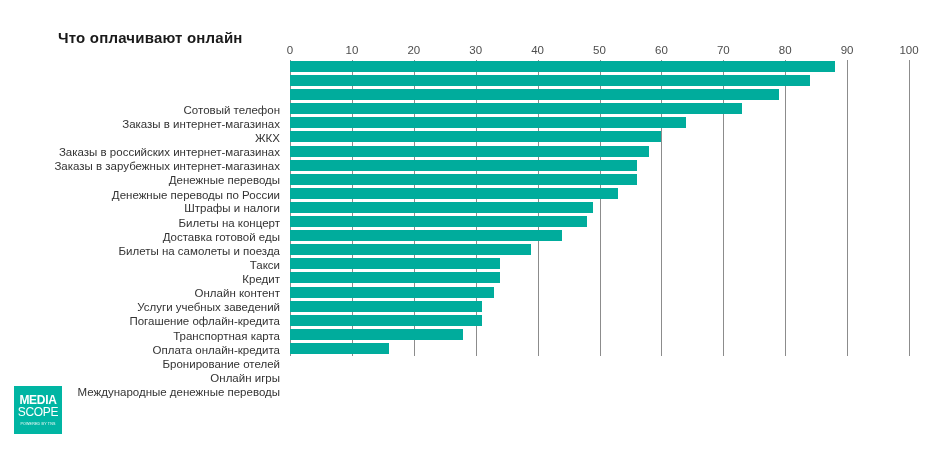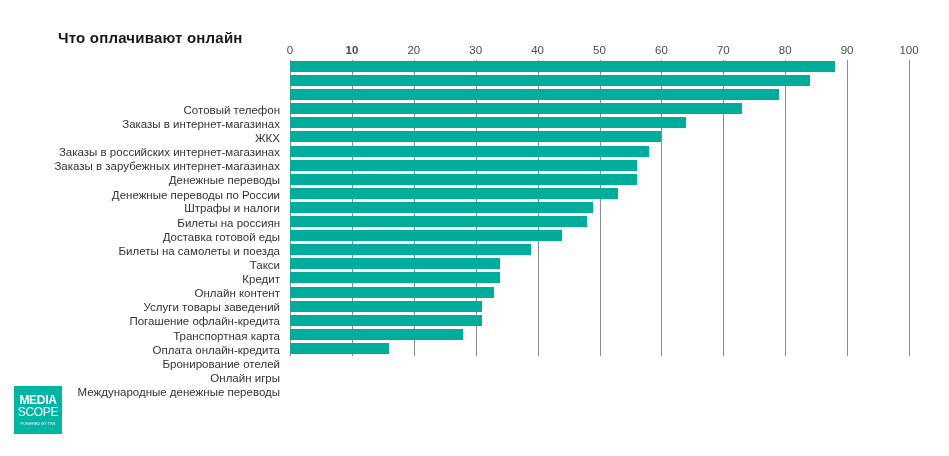--- a/index.html
+++ b/index.html
@@ -108,21 +108,21 @@
   .note2{left:88px;top:54px;}
 </style>
 </head>
 <body>
 
 <div class="title">Что оплачивают онлайн</div>
 
 <div class="chart">
   <div class="axis-labels">
       <div class="axis-tick" style="left: 0px;">0</div>
-      <div class="axis-tick" style="left: 61.9px; font-weight: bold;">10</div>
+      <div class="axis-tick" style="left: 61.9px;">10</div>
       <div class="axis-tick" style="left: 123.8px;">20</div>
       <div class="axis-tick" style="left: 185.7px;">30</div>
       <div class="axis-tick" style="left: 247.6px;">40</div>
       <div class="axis-tick" style="left: 309.5px;">50</div>
       <div class="axis-tick" style="left: 371.4px;">60</div>
       <div class="axis-tick" style="left: 433.3px;">70</div>
       <div class="axis-tick" style="left: 495.2px;">80</div>
       <div class="axis-tick" style="left: 557.1px;">90</div>
       <div class="axis-tick" style="left: 619px;">100</div>
     </div>
@@ -206,27 +206,27 @@
   </div>
   <div class="cat-labels">
       <div class="cat" style="top: 0px; color: rgb(51, 51, 51);">Сотовый телефон</div>
       <div class="cat" style="top: 14.0952px; color: rgb(51, 51, 51);">Заказы в интернет-магазинах</div>
       <div class="cat" style="top: 28.1905px; color: rgb(51, 51, 51);">ЖКХ</div>
       <div class="cat" style="top: 42.2857px; color: rgb(51, 51, 51);">Заказы в российских интернет-магазинах</div>
       <div class="cat" style="top: 56.381px; color: rgb(51, 51, 51);">Заказы в зарубежных интернет-магазинах</div>
       <div class="cat" style="top: 70.4762px; color: rgb(51, 51, 51);">Денежные переводы</div>
       <div class="cat" style="top: 84.5714px; color: rgb(51, 51, 51);">Денежные переводы по России</div>
       <div class="cat" style="top: 98px; color: rgb(51, 51, 51); padding-left: 48px;">Штрафы и налоги</div>
-      <div class="cat" style="top: 112.762px; color: rgb(51, 51, 51);">Билеты на россиян</div>
+      <div class="cat" style="top: 112.762px; color: rgb(51, 51, 51);">Билеты на концерт</div>
       <div class="cat" style="top: 126.857px; color: rgb(51, 51, 51);">Доставка готовой еды</div>
       <div class="cat" style="top: 140.952px; color: rgb(51, 51, 51);">Билеты на самолеты и поезда</div>
       <div class="cat" style="top: 155.048px; color: rgb(51, 51, 51);">Такси</div>
       <div class="cat" style="top: 169.143px; color: rgb(51, 51, 51);">Кредит</div>
       <div class="cat" style="top: 183.238px; color: rgb(51, 51, 51);">Онлайн контент</div>
-      <div class="cat" style="top: 197.333px; color: rgb(51, 51, 51);">Услуги товары заведений</div>
+      <div class="cat" style="top: 197.333px; color: rgb(51, 51, 51);">Услуги учебных заведений</div>
       <div class="cat" style="top: 211.429px; color: rgb(51, 51, 51);">Погашение офлайн-кредита</div>
       <div class="cat" style="top: 225.524px; color: rgb(51, 51, 51);">Транспортная карта</div>
       <div class="cat" style="top: 239.619px; color: rgb(51, 51, 51);">Оплата онлайн-кредита</div>
       <div class="cat" style="top: 253.714px; color: rgb(51, 51, 51);">Бронирование отелей</div>
       <div class="cat" style="top: 267.81px; color: rgb(51, 51, 51);">Онлайн игры</div>
       <div class="cat" style="top: 281.905px; color: rgb(51, 51, 51);">Международные денежные переводы</div>
     </div>
 </div>
 
 <div class="footer">

